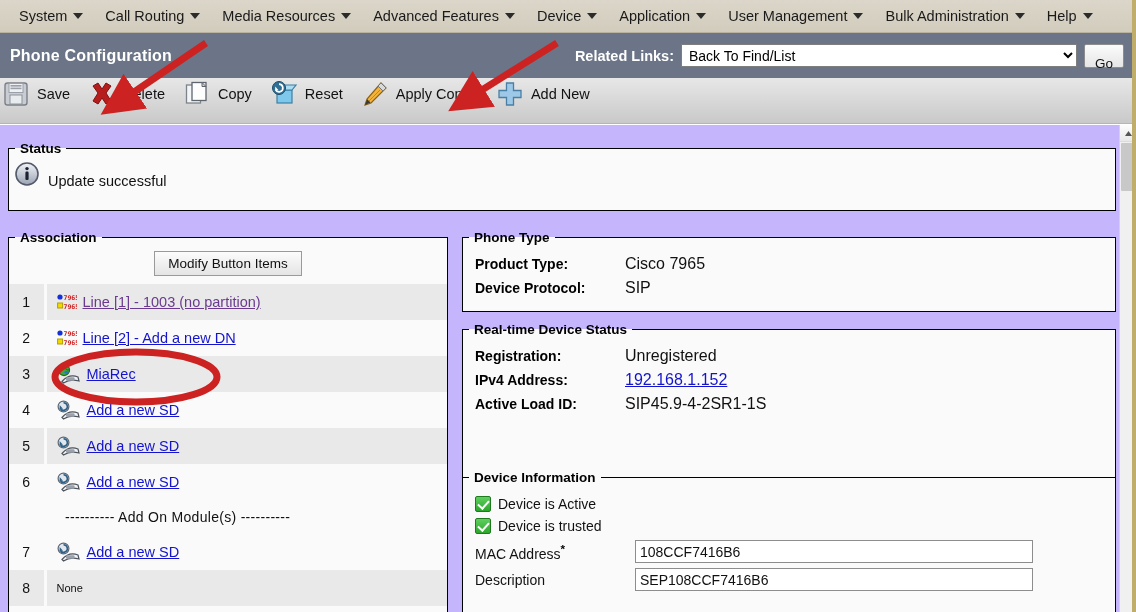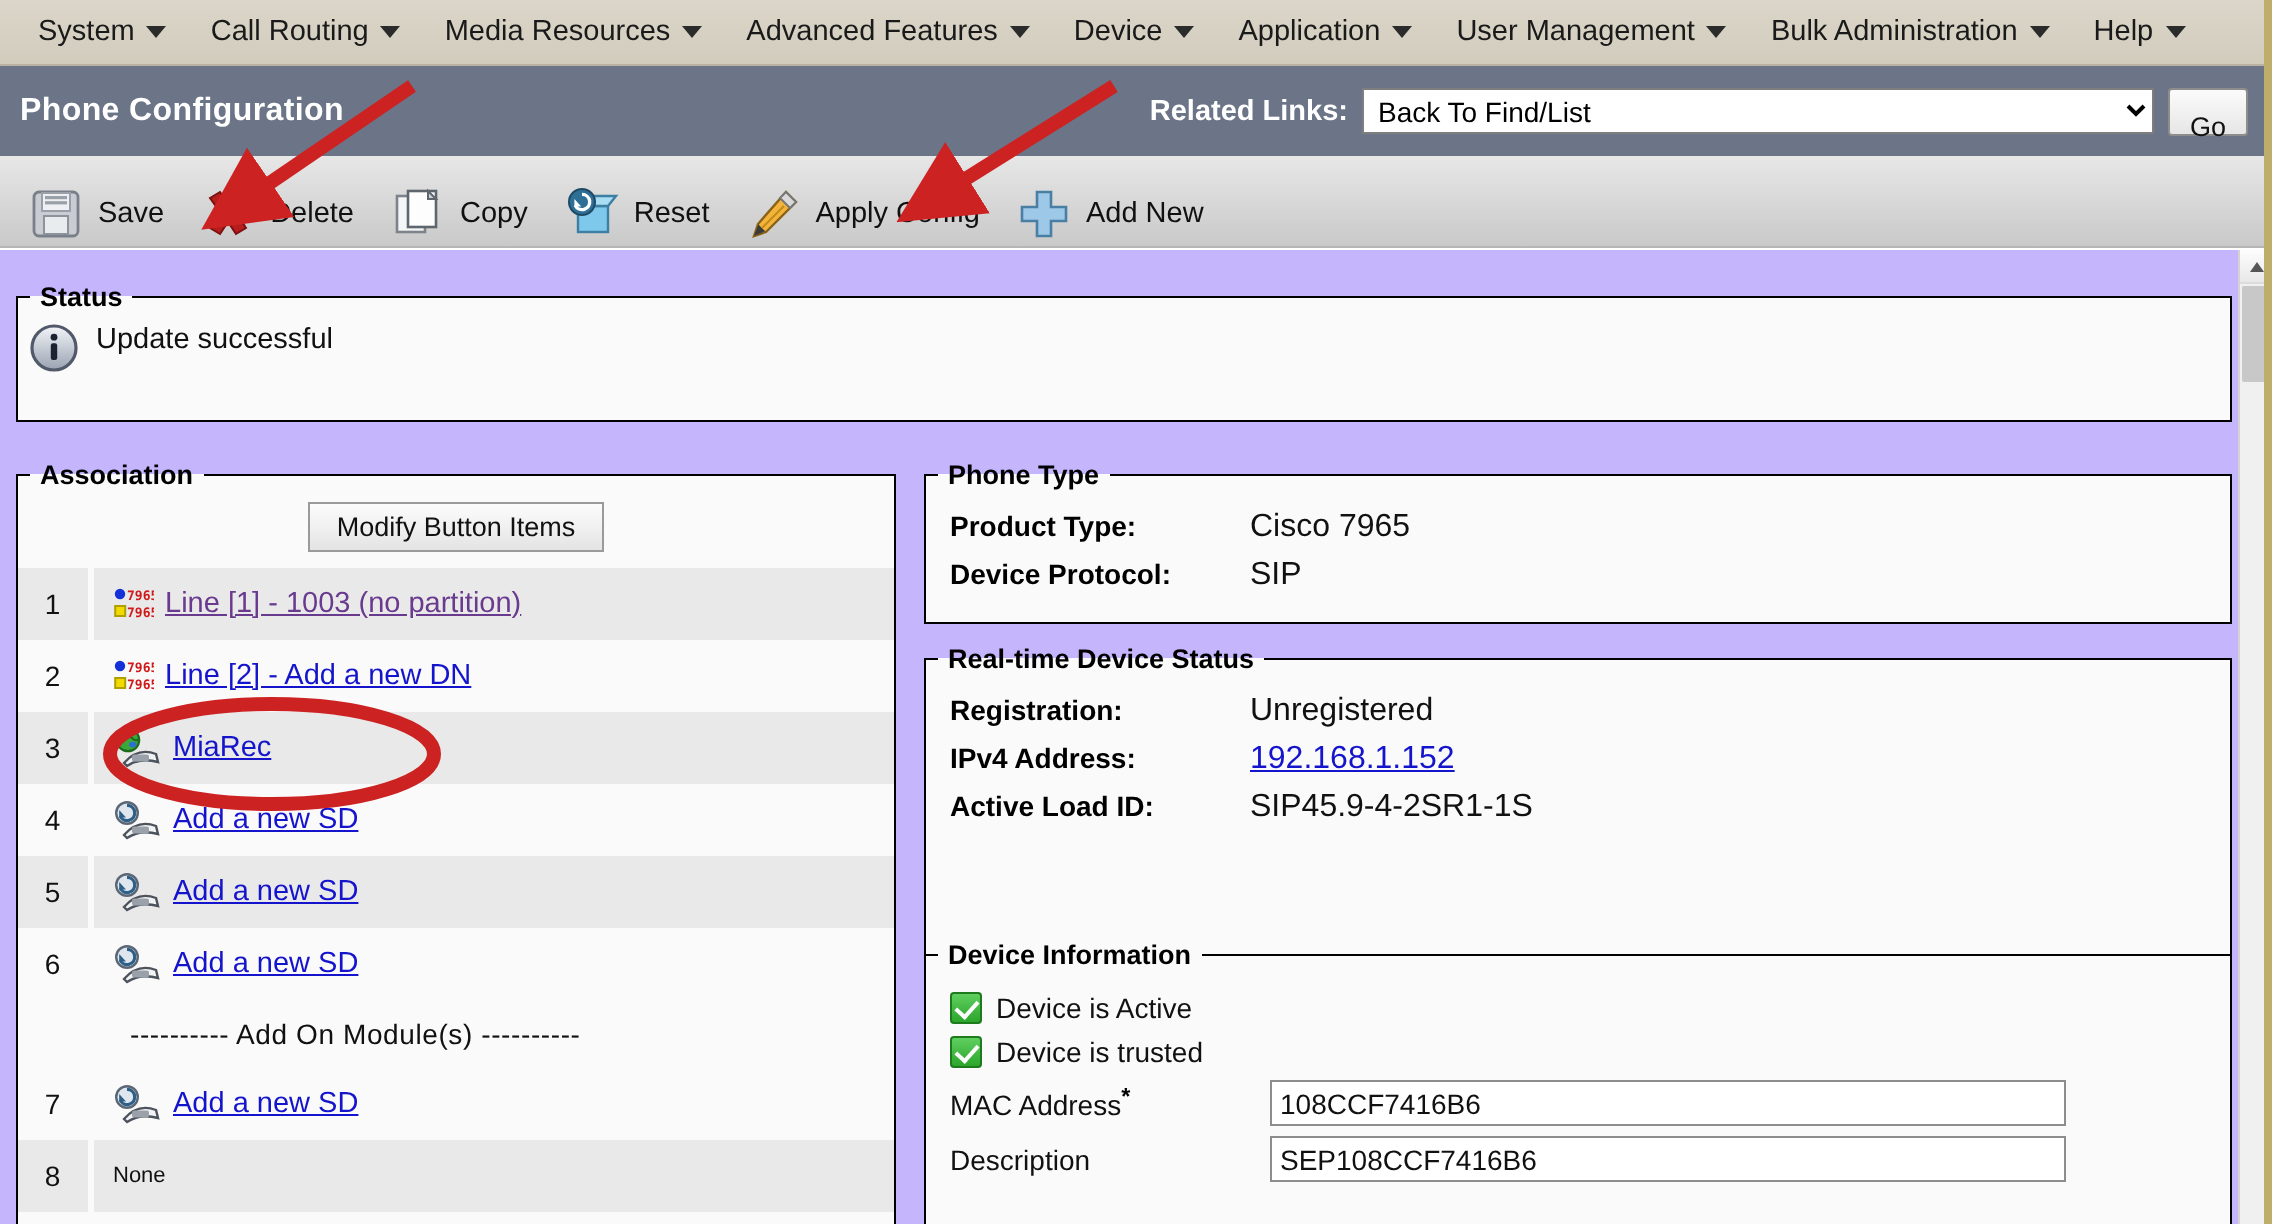--- a/index.html
+++ b/index.html
@@ -65,22 +65,22 @@
     background:linear-gradient(#fbfbfb,#e6e6e6);
     border:1px solid #8d8d8d; border-radius:2px;
     color:#111; cursor:pointer;
   }
 
   
   #toolbar {
     height:46px;
     background:linear-gradient(#e7e7e7,#c9c9c9);
     border-bottom:1px solid #b5b5b5;
-    display:flex; align-items:flex-end;
-    padding-left:12px; gap:4px;
+    display:flex; align-items:flex-start;
+    gap:4px;
     position:relative; z-index:1;
   }
   .tb-btn {
     display:flex; align-items:center; gap:7px;
     padding:2px 12px 2px 2px;
     cursor:pointer; white-space:nowrap;
   }
   .tb-label { font-size:14.5px; color:#111; }
   .tb-ico { width:28px; height:28px; display:block; }
 
@@ -121,21 +121,21 @@
     position:absolute;
   }
   .fs > legend {
     font-weight:bold; font-size:13.5px; color:#000;
     padding:0 5px; margin-left:6px;
   }
   .fs-body { padding:8px 12px 10px 12px; }
 
   
   #status-fs { left:8px; top:16px; width:1108px; height:70px; }
-  #status-row { display:flex; align-items:flex-start; gap:9px; padding:6px 0 0 6px; }
+  #status-row { display:flex; align-items:flex-end; gap:9px; padding:6px 0 0 6px; }
   #status-text { font-size:14.5px; color:#111; }
 
   
   #assoc-fs { left:8px; top:105px; width:440px; height:400px; }
   #modify-btn-wrap { display:flex; justify-content:center; padding:6px 0 8px 0; }
   #modify-btn {
     font-family:"Liberation Sans", sans-serif; font-size:13.5px;
     padding:4px 13px;
     background:linear-gradient(#fcfcfc,#e4e4e4);
     border:1px solid #9a9a9a; color:#111; cursor:pointer;

